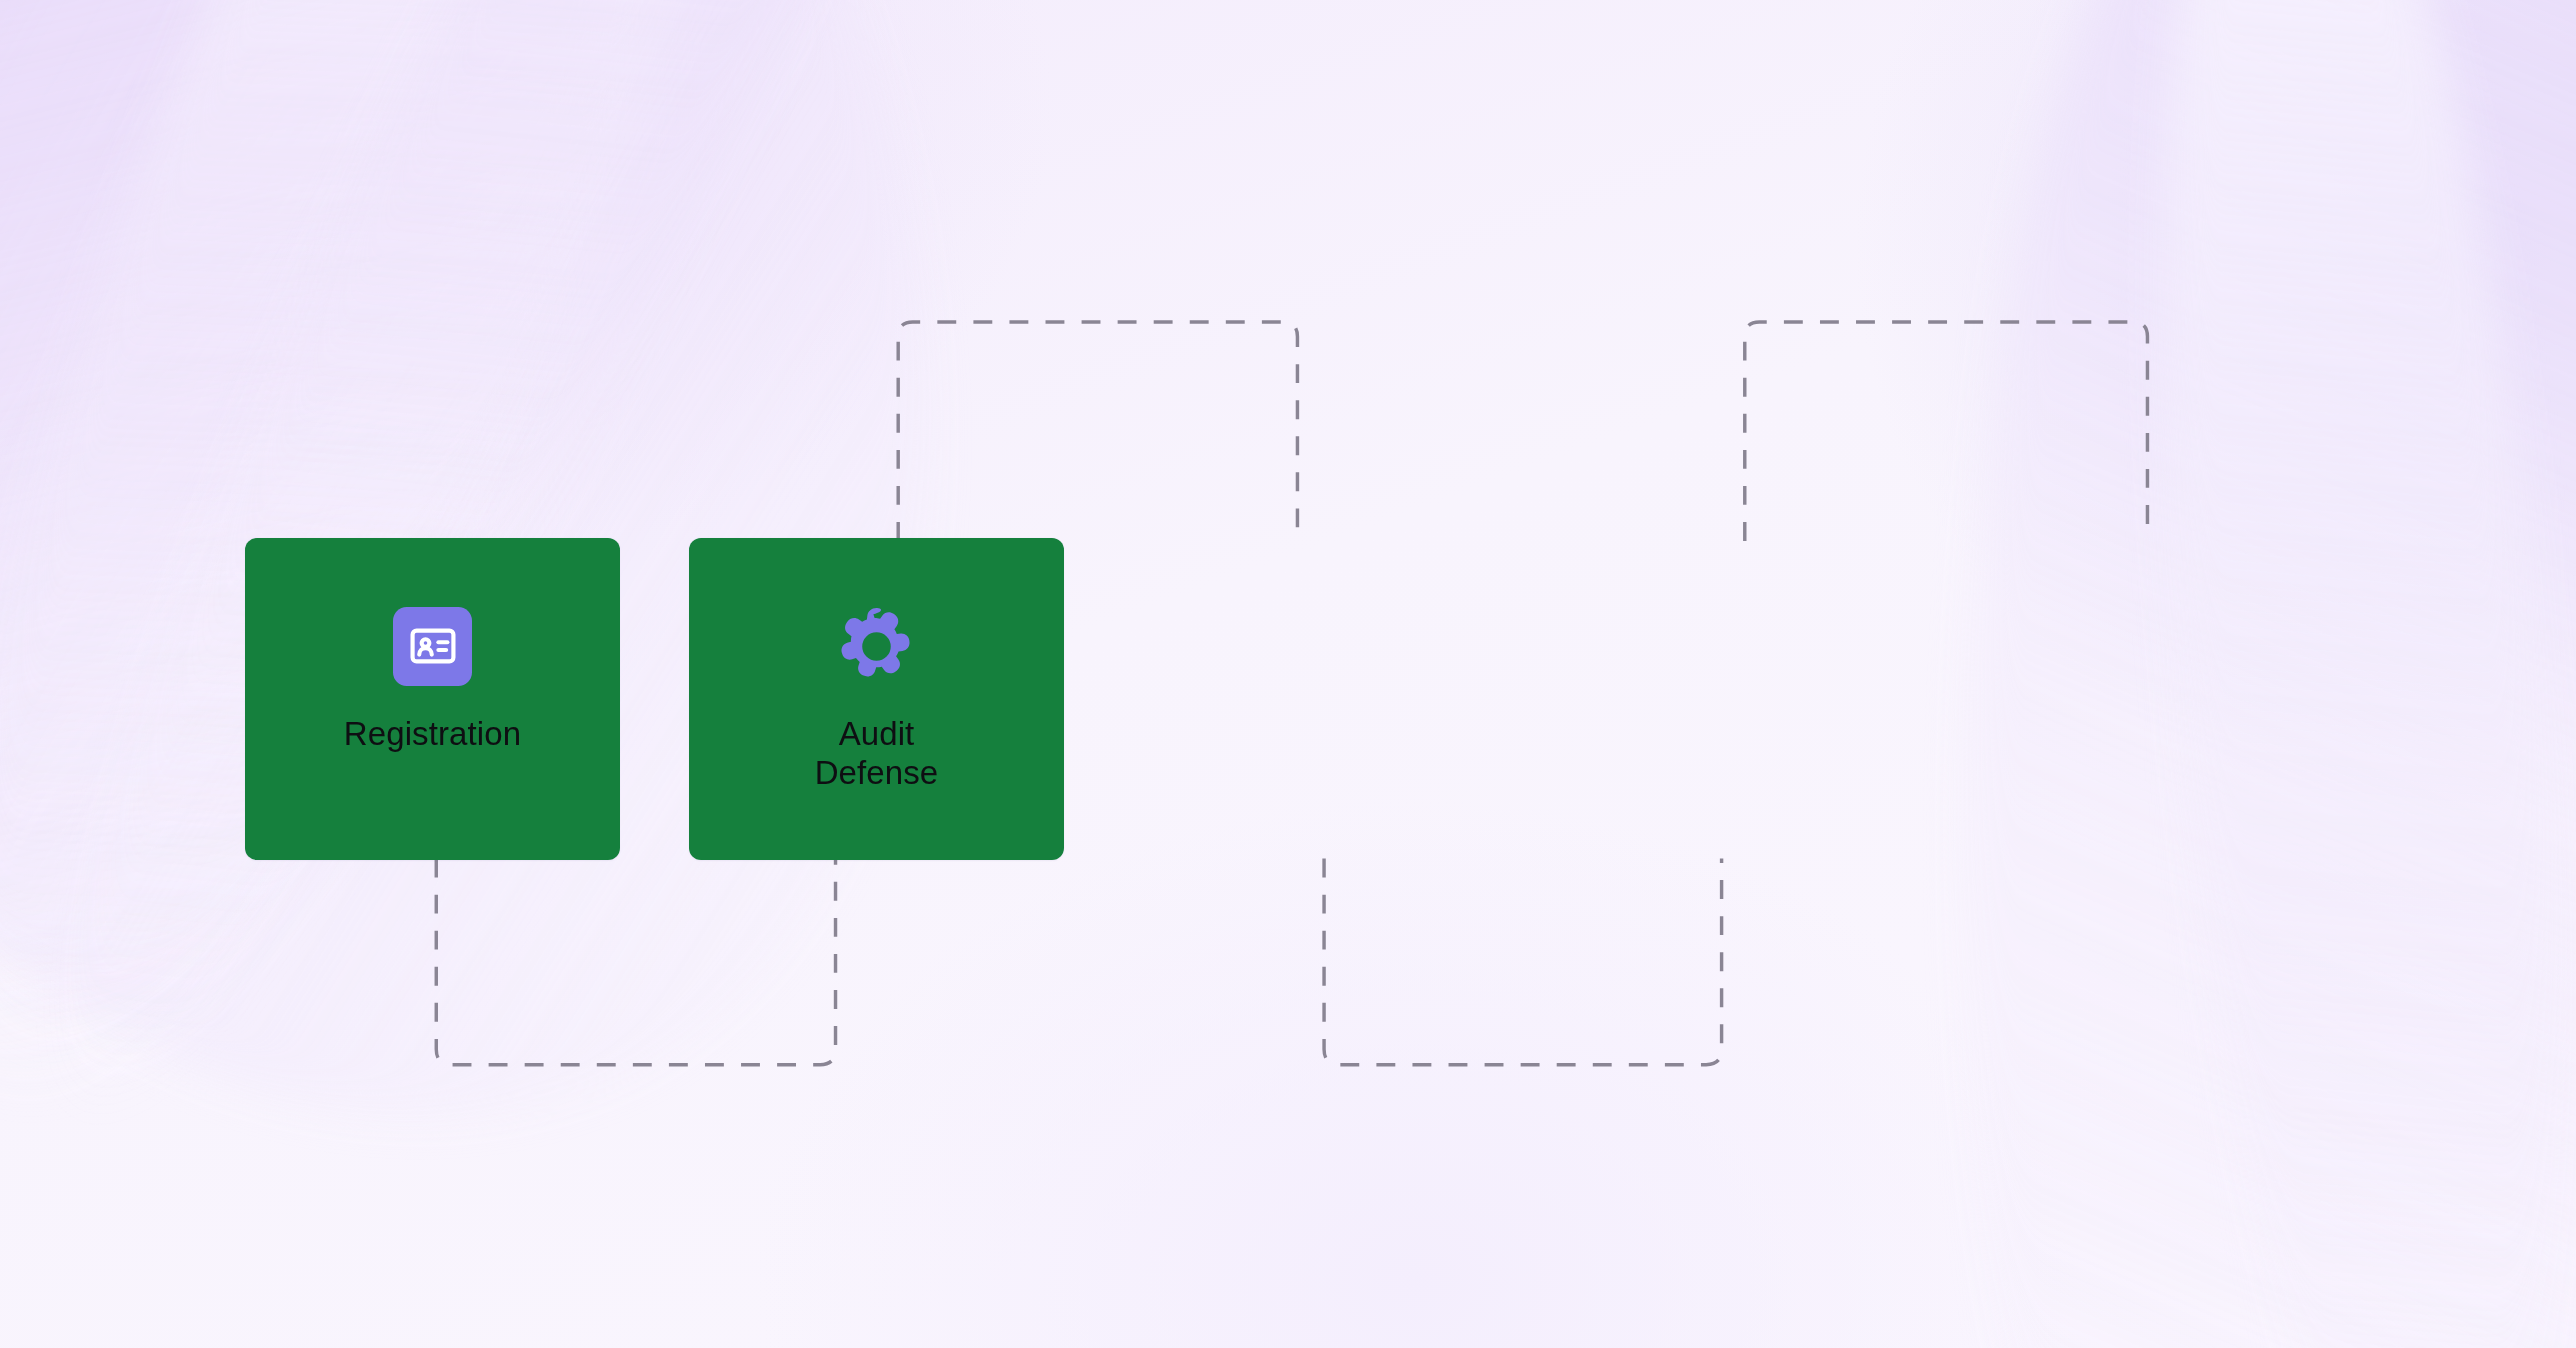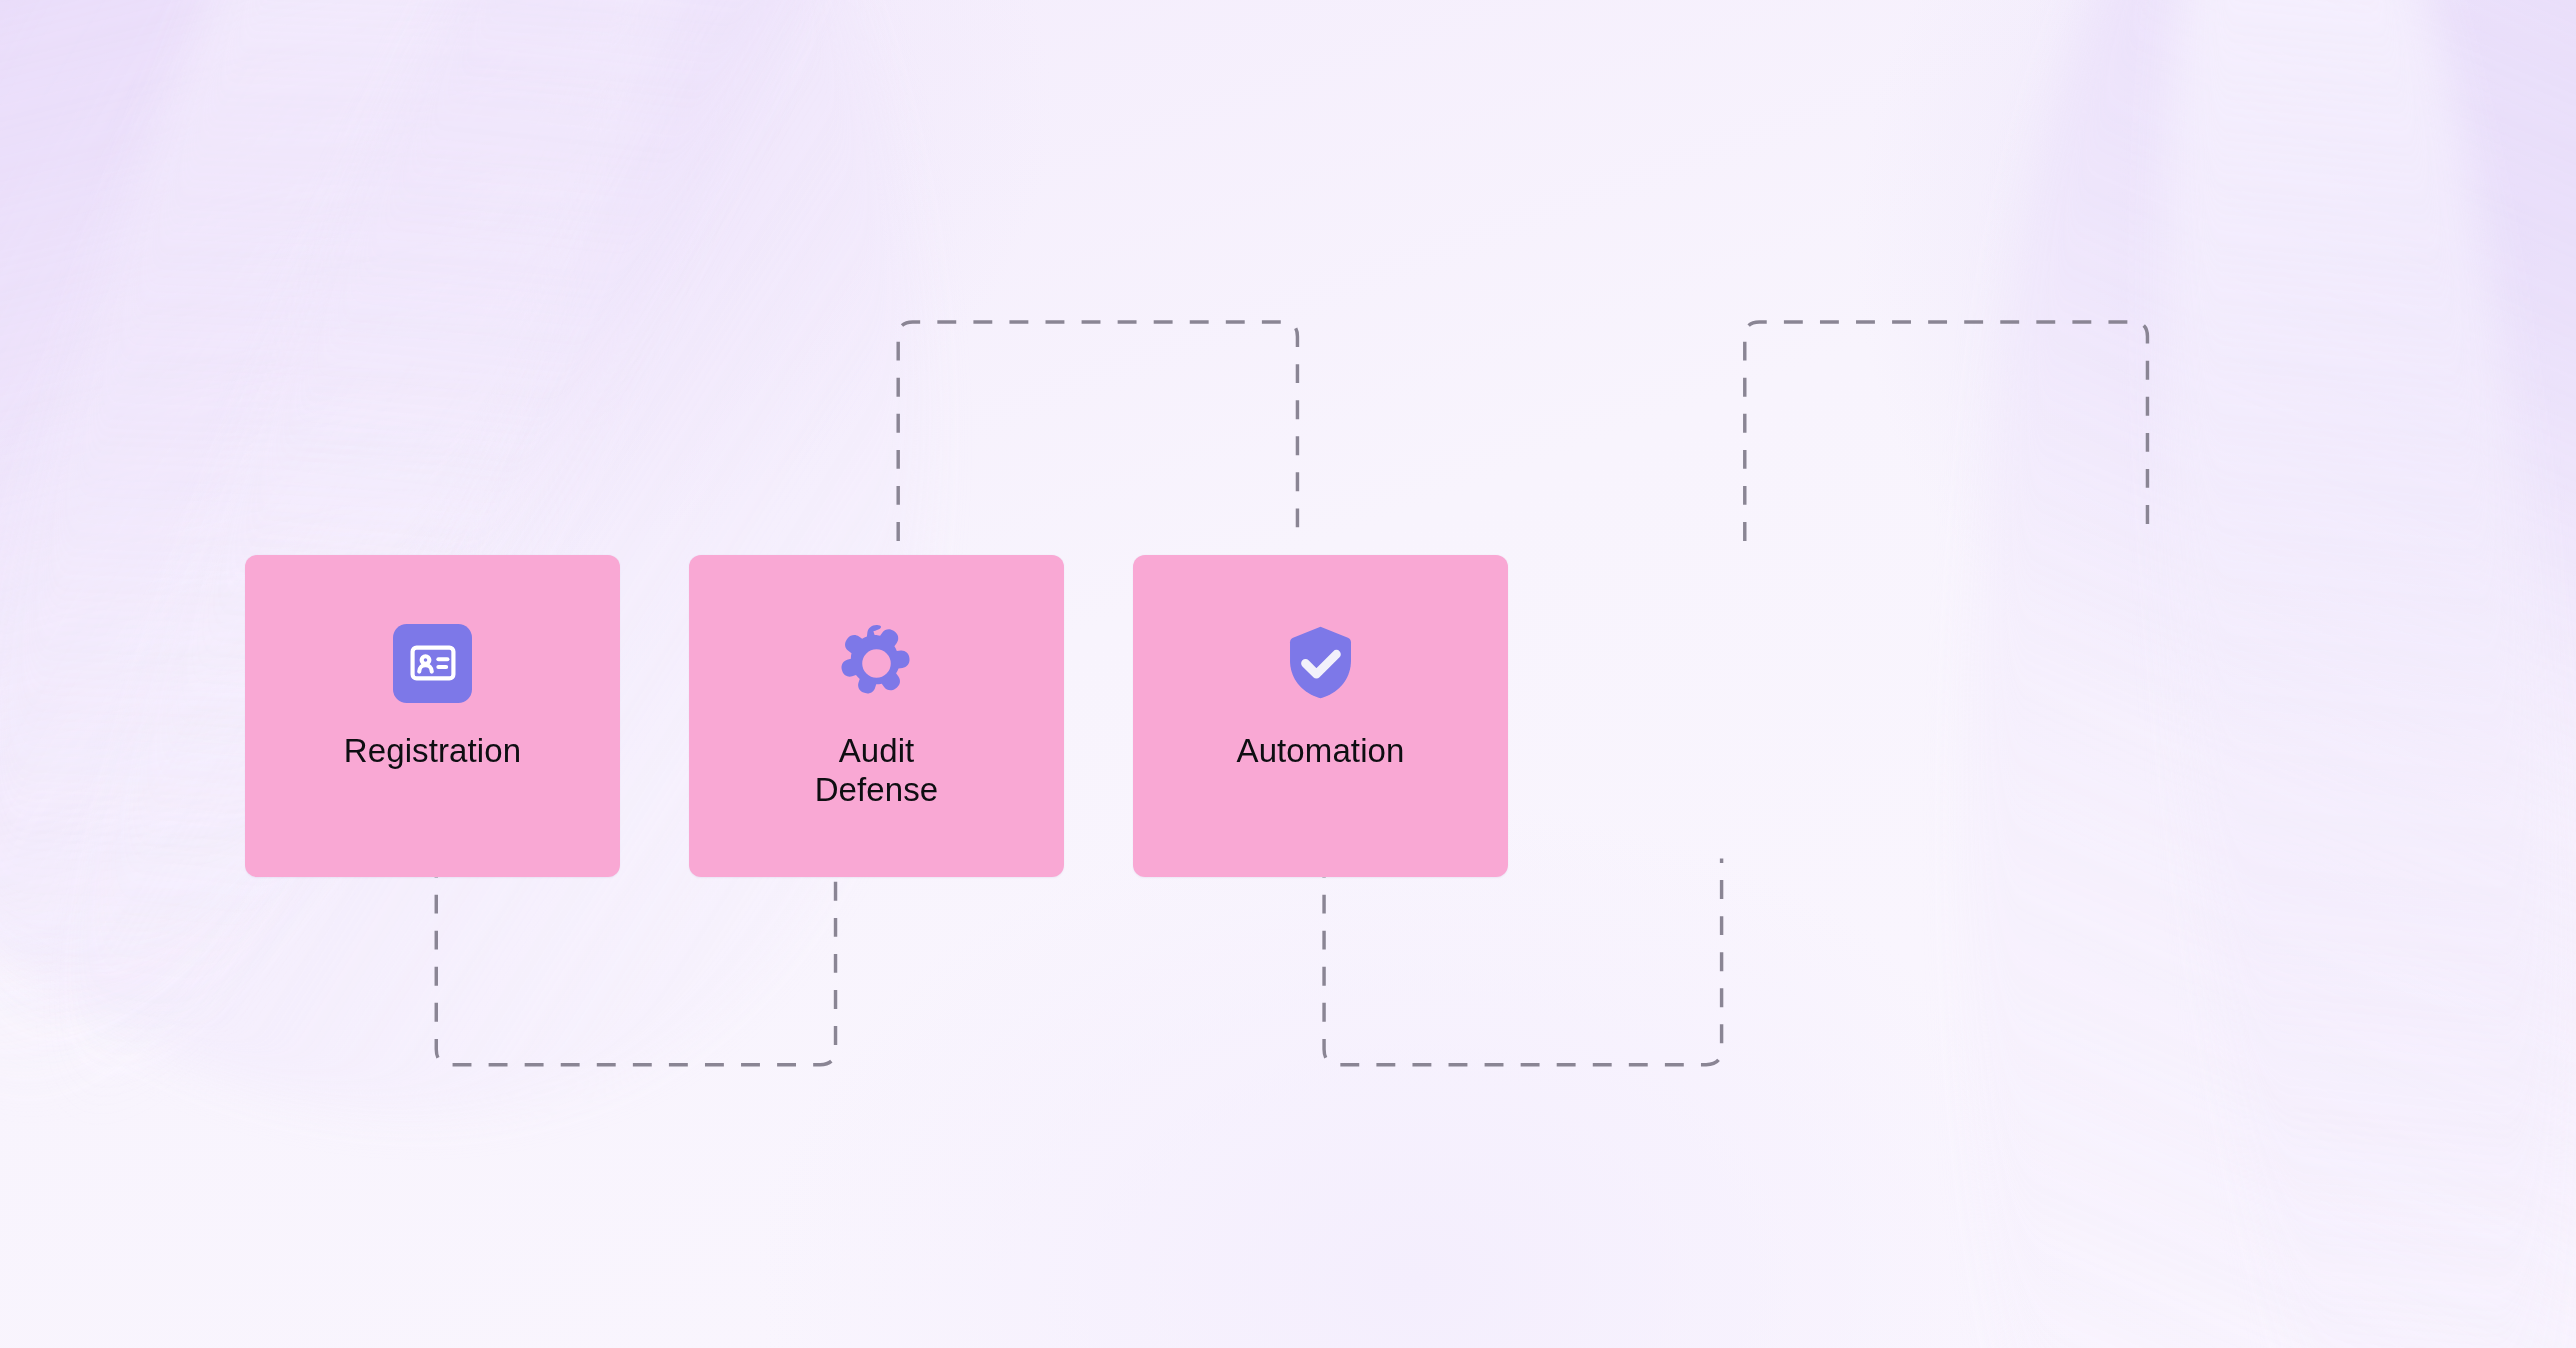--- a/index.html
+++ b/index.html
@@ -99,29 +99,28 @@
     top: 538px;
     width: 2147px;
     height: 322px;
     display: flex;
     gap: 69px;
   }
   .card {
     width: 375px;
     height: 322px;
     border-radius: 12px;
-    background: #f9a8d4;
+    background: #15803d;
     box-shadow: 0 0.9px 1.7px rgba(90, 75, 140, .07);
     display: flex;
     flex-direction: column;
     align-items: center;
     justify-content: flex-start;
     padding-top: 52px;
     box-sizing: border-box;
-    margin-top: 17px;
   }
   .icon-wrap {
     width: 112px;
     height: 112px;
     display: flex;
     align-items: center;
     justify-content: center;
   }
   .icon-tile {
     width: 79px;
@@ -199,27 +198,16 @@
         <div class="icon-plain">
           <svg width="89" height="89" viewBox="0 0 24 24">
             <path fill="#7D78E8" d="M12 1.6c-1.32 0-2.32.9-2.46 2.04l-.13 1.06c-.45.17-.88.39-1.28.65l-.87-.63c-.94-.68-2.27-.5-3.03.47l-.28.38c-.72.99-.52 2.31.44 3.01l.87.63c-.06.24-.1.48-.13.73-.03.25-.04.5-.03.75l-1.02.33c-1.12.36-1.75 1.54-1.43 2.65l.14.45c.35 1.1 1.55 1.7 2.65 1.34l1.02-.33c.3.38.64.73 1.01 1.03l-.33 1.02c-.36 1.11.26 2.3 1.37 2.66l.46.14c1.1.34 2.28-.29 2.63-1.39l.33-1.02c.25.02.5.03.75.02.25-.01.5-.05.74-.1l.63.87c.7.95 2.03 1.15 3.01.44l.38-.28c.98-.73 1.18-2.06.47-3.03l-.63-.87c.27-.4.49-.83.66-1.28l1.06-.13c1.16-.14 2-1.19 1.9-2.35l-.05-.47c-.12-1.15-1.15-1.99-2.31-1.88l-1.06.13c-.17-.45-.39-.88-.65-1.28l.63-.87c.68-.95.5-2.27-.47-3.03l-.38-.28c-.99-.72-2.31-.52-3.01.44l-.63.87c-.24-.06-.48-.1-.73-.13-.25-.03-.5-.04-.75-.03l-.33-1.02C14.32 2.4 13.25 1.6 12 1.6zm0 6.55a3.85 3.85 0 1 1 0 7.7 3.85 3.85 0 0 1 0-7.7z"></path>
           </svg>
         </div>
       </div>
       <div class="card-label">Audit
 Defense</div>
     </div>
 
-    <div class="card">
-      <div class="icon-wrap">
-        <div class="icon-plain">
-          <svg width="89" height="89" viewBox="0 0 24 24">
-            <path fill="#7D78E8" d="M12 2.1 4.6 5.05c-.5.2-.82.68-.82 1.22v5.02c0 4.12 2.5 7.83 6.32 9.4l1.4.57c.32.13.68.13 1 0l1.4-.57c3.82-1.57 6.32-5.28 6.32-9.4V6.27c0-.54-.32-1.02-.82-1.22L12 2.1z"></path>
-            <path fill="none" stroke="#F2F1FB" stroke-width="2.35" stroke-linecap="round" stroke-linejoin="round" d="M7.95 11.95 10.9 14.9 16.3 9.5"></path>
-          </svg>
-        </div>
-      </div>
-      <div class="card-label">Automation</div>
-    </div>
 
   </div>
 </div>
 
 
 </body></html>

